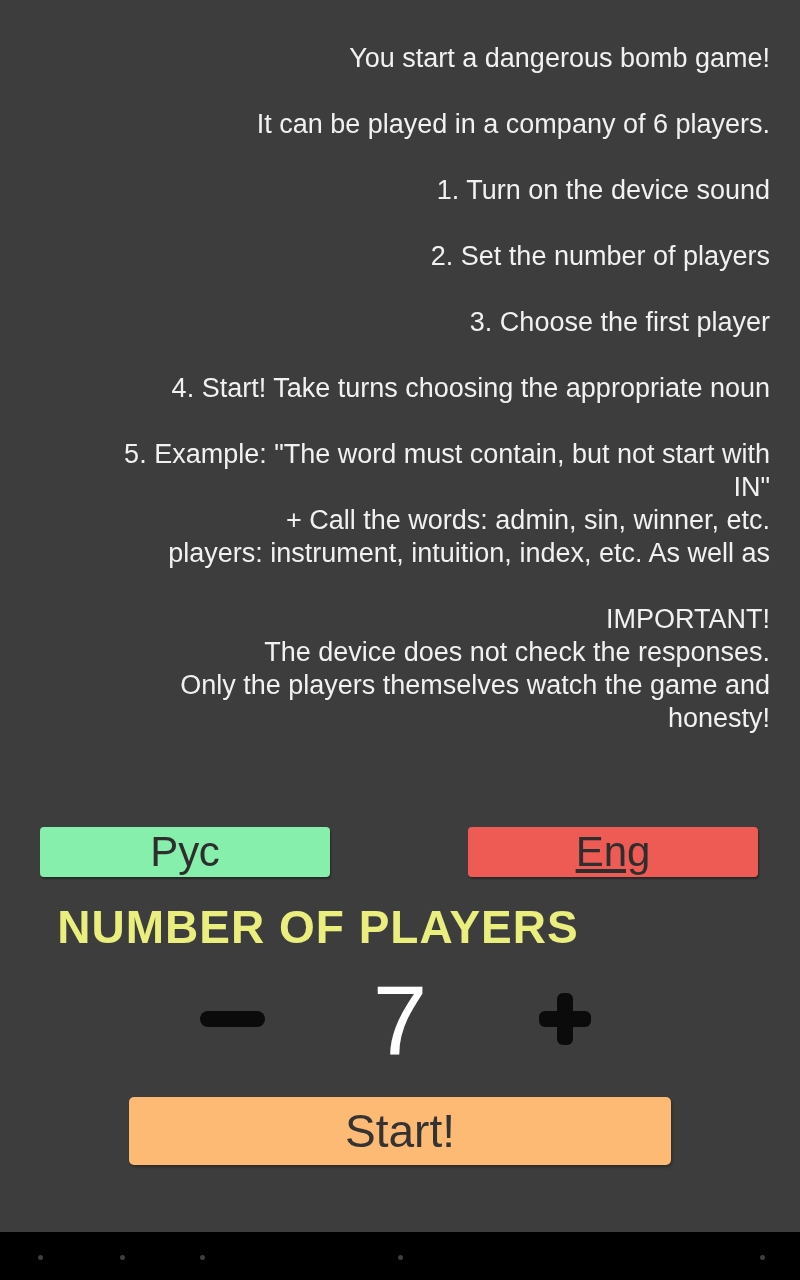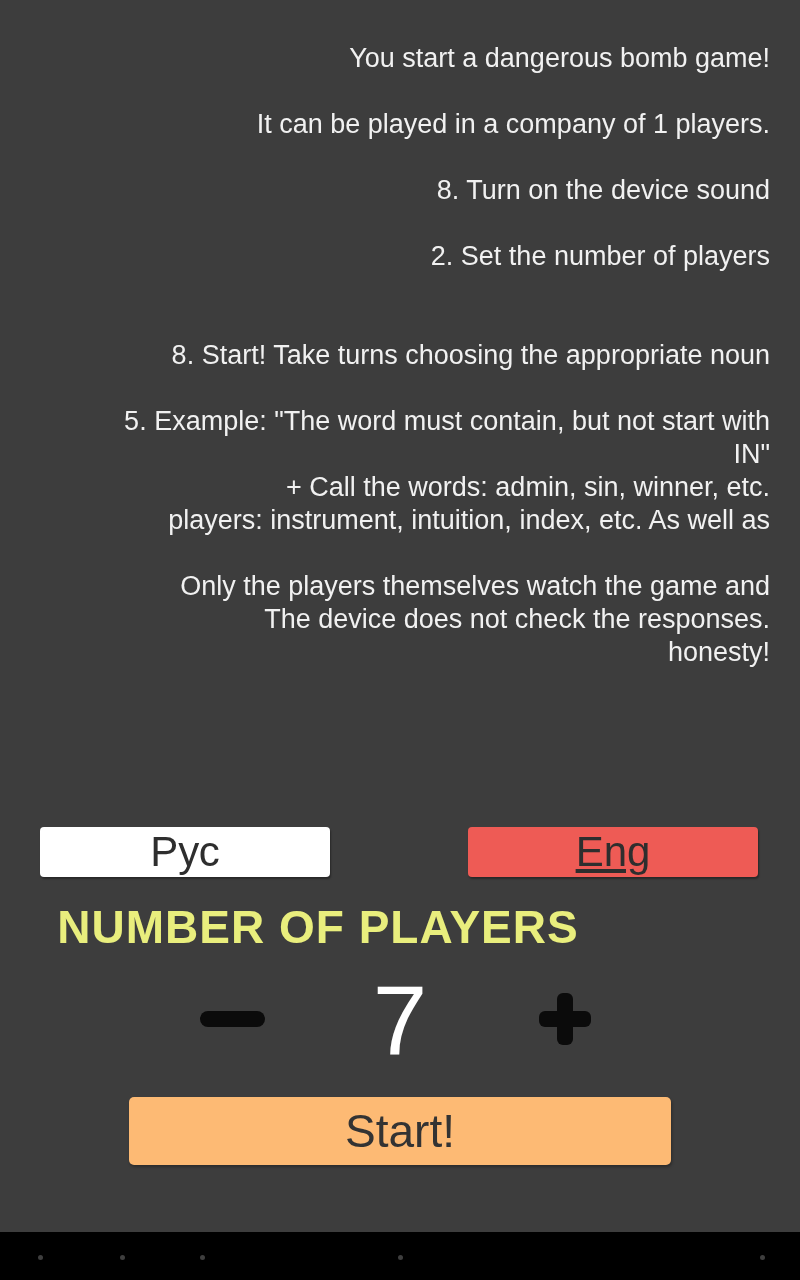--- a/index.html
+++ b/index.html
@@ -37,21 +37,21 @@
     border-radius: 4px;
     display: flex;
     align-items: center;
     justify-content: center;
     color: #2e2e2e;
     font-size: 42px;
     box-shadow: 1px 2px 2px rgba(0,0,0,0.35);
     cursor: pointer;
     user-select: none;
   }
-  .btn-rus { left: 40px;  background: #ffffff; }
+  .btn-rus { left: 40px;  background: #86efac; }
   .btn-eng { left: 468px; background: #ee5b55; text-decoration: underline; }
   .players-title {
     position: absolute;
     top: 900px;
     left: 0;
     width: 636px;
     text-align: center;
     color: #e9ee7d;
     font-size: 46px;
     font-weight: bold;
@@ -146,36 +146,38 @@
   }
 </style>
 </head>
 <body>
 
 <div class="screen">
 
   <div class="instructions">
       <div class="line">You start a dangerous bomb game!</div>
       <div class="line">&nbsp;</div>
-      <div class="line">It can be played in a company of 1 players.</div>
-      <div class="line">&nbsp;</div>
-      <div class="line">8. Turn on the device sound</div>
+      <div class="line">It can be played in a company of 6 players.</div>
+      <div class="line">&nbsp;</div>
+      <div class="line">1. Turn on the device sound</div>
       <div class="line">&nbsp;</div>
       <div class="line">2. Set the number of players</div>
       <div class="line">&nbsp;</div>
-      <div class="line">&nbsp;</div>
-      <div class="line">8. Start! Take turns choosing the appropriate noun</div>
+      <div class="line">3. Choose the first player</div>
+      <div class="line">&nbsp;</div>
+      <div class="line">4. Start! Take turns choosing the appropriate noun</div>
       <div class="line">&nbsp;</div>
       <div class="line">5. Example: "The word must contain, but not start with</div>
       <div class="line">IN"</div>
       <div class="line">+ Call the words: admin, sin, winner, etc.</div>
       <div class="line">players: instrument, intuition, index, etc. As well as</div>
       <div class="line">&nbsp;</div>
+      <div class="line">IMPORTANT!</div>
+      <div class="line">The device does not check the responses.</div>
       <div class="line">Only the players themselves watch the game and</div>
-      <div class="line">The device does not check the responses.</div>
       <div class="line">honesty!</div>
     </div>
 
   <div class="lang-btn btn-rus">
     <span>Рус</span>
   </div>
 
   <div class="lang-btn btn-eng">
     <span>Eng</span>
   </div>

